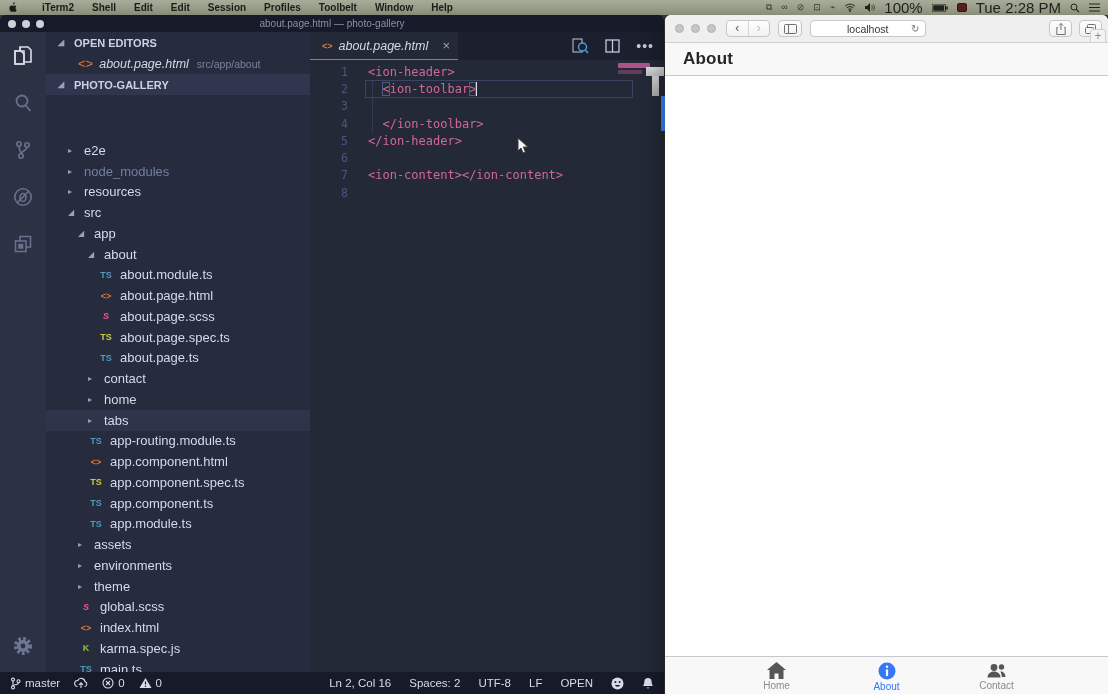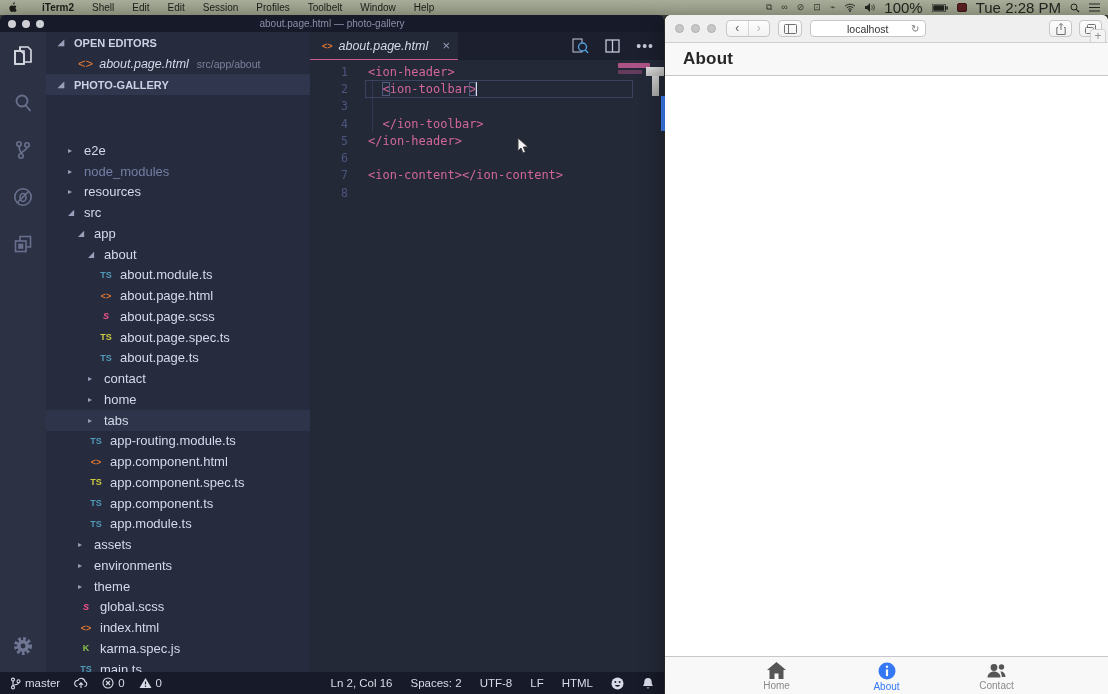--- a/index.html
+++ b/index.html
@@ -8,21 +8,21 @@
   .abs { position:absolute; }
   svg { display:block; }
 
   
   .menubar { position:absolute; left:0; top:0; width:1108px; height:15px;
     background:linear-gradient(#a9ae9b,#969c86); display:flex; align-items:center;
     font-size:10px; color:#1c1d18; padding:0 8px; }
   .menubar .apple { margin-right:14px; display:flex; align-items:center; }
   .menu-item { padding:0 9px; font-weight:bold; }
   .menu-item:first-child { font-weight:bold; }
-  .menu-item ~ .menu-item { font-weight:normal; }
+  .menu-item ~ .menu-item { font-weight:bold; }
   .mb-right { margin-left:auto; display:flex; align-items:center; gap:9px; color:#23241e; }
   .mb-ico { font-size:9px; line-height:1; opacity:.85; }
   .mb-text { font-size:15px; }
   .mb-colorapp { width:10px; height:9px; background:#5a1f22; border-radius:2px; border:1px solid #3c1416; }
 
   
   .vscode { position:absolute; left:0; top:15px; width:664px; height:679px;
     background:#737373; border-radius:5px 5px 0 0; overflow:hidden;
     box-shadow:0 8px 24px rgba(0,0,0,.45); color:#d5d9e8; }
   .vs-titlebar { height:17px; background:#171a29; display:flex; align-items:center; position:relative; }
@@ -470,21 +470,21 @@
           <line x1="6.5" y1="4.5" x2="6.5" y2="7.5" stroke="#171a28" stroke-width="1.2"></line>
           <circle cx="6.5" cy="9.3" r=".8" fill="#171a28"></circle>
         </svg>
       <span>0</span>
     </span>
     <span class="sb-right">
       <span class="sb-item">Ln 2, Col 16</span>
       <span class="sb-item">Spaces: 2</span>
       <span class="sb-item">UTF-8</span>
       <span class="sb-item">LF</span>
-      <span class="sb-item">HTML</span>
+      <span class="sb-item">OPEN</span>
       <span class="sb-item">
         <svg width="13" height="13" viewBox="0 0 13 13">
             <circle cx="6.5" cy="6.5" r="6" fill="#d9dce8"></circle>
             <circle cx="4.4" cy="5" r="1" fill="#171a28"></circle>
             <circle cx="8.6" cy="5" r="1" fill="#171a28"></circle>
             <path d="M3.8 8a3 3 0 0 0 5.4 0z" fill="#171a28"></path>
           </svg>
       </span>
       <span class="sb-item">
         <svg width="12" height="13" viewBox="0 0 12 13">

